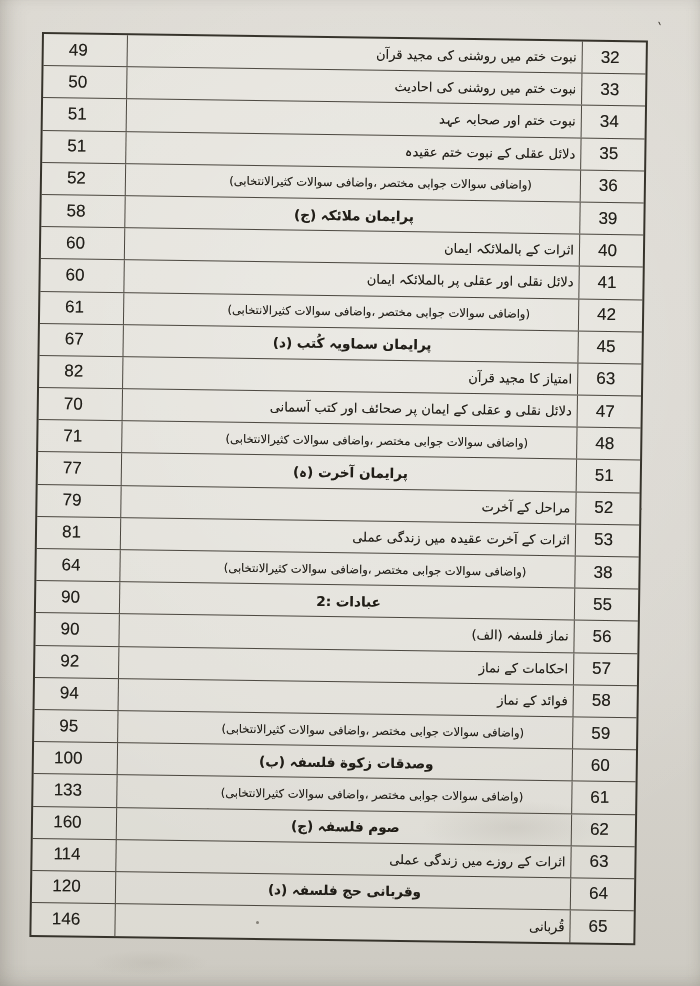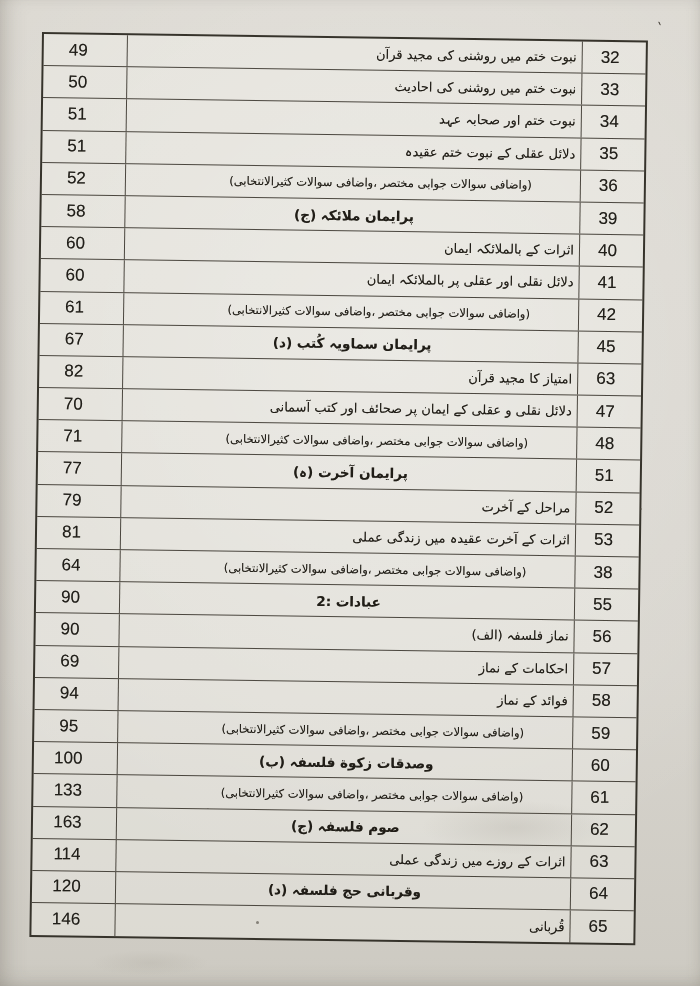--- a/index.html
+++ b/index.html
@@ -326,21 +326,21 @@
 
       <span class="title">(الف)‎ فلسفہ‎ نماز</span>
     </div>
     <div class="cell serial-col">
       <span>56</span>
     </div>
   </div>
 
   <div class="row rightalign">
     <div class="cell page-col">
-      <span>69</span>
+      <span>92</span>
     </div>
     <div class="cell title-col">
 
       <span class="title">نماز‎ کے‎ احکامات</span>
     </div>
     <div class="cell serial-col">
       <span>57</span>
     </div>
   </div>
 
@@ -391,21 +391,21 @@
       <span class="marker">(مشق)</span>
       <span class="title">(کثیرالانتخابی‎ سوالات‎ واضافی،‎ مختصر‎ جوابی‎ سوالات‎ واضافی)</span>
     </div>
     <div class="cell serial-col">
       <span>61</span>
     </div>
   </div>
 
   <div class="row center bold">
     <div class="cell page-col">
-      <span>163</span>
+      <span>160</span>
     </div>
     <div class="cell title-col">
 
       <span class="title">(ج)‎ فلسفہ‎ صوم</span>
     </div>
     <div class="cell serial-col">
       <span>62</span>
     </div>
   </div>
 

